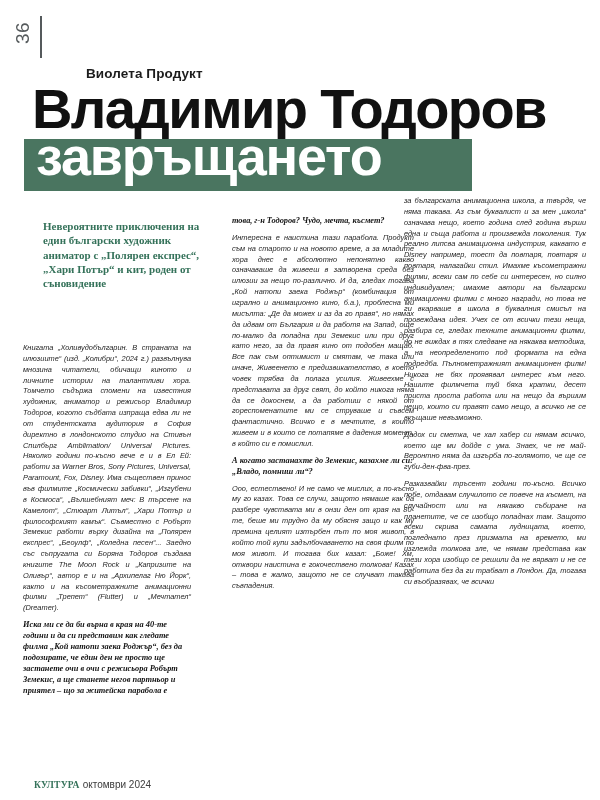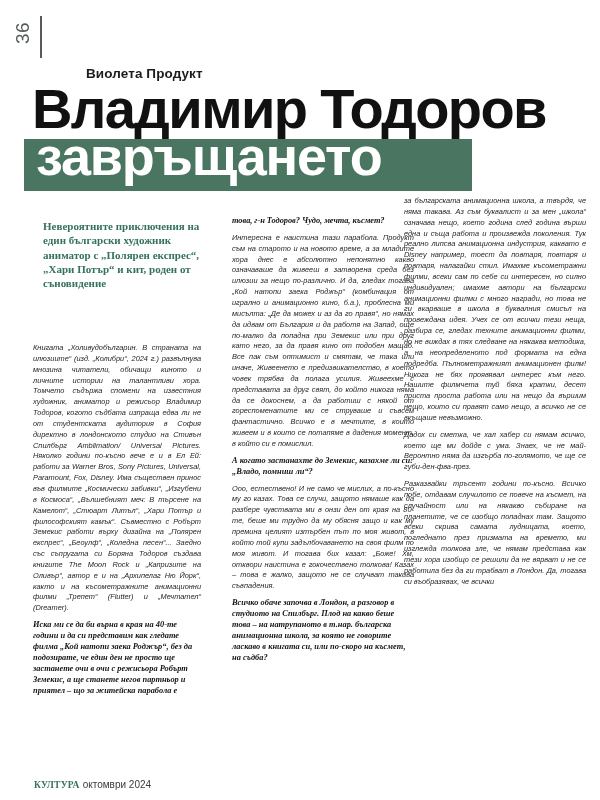--- a/index.html
+++ b/index.html
@@ -105,21 +105,21 @@
   .col {
     position: absolute;
     font-family: "Liberation Sans", sans-serif;
     font-size: 7.4px;
     line-height: 1.465;
     text-align: justify;
     color: #1e1e1e;
     hyphens: auto;
     font-style: italic;
   }
-  #col1 { left: 33px;  top: 343px; width: 168px; height: 430px; }
+  #col1 { left: 23px;  top: 343px; width: 168px; height: 430px; }
   #col2 { left: 212px; top: 216px; width: 182px; height: 558px; margin-left: 20px; }
   #col3 { left: 404px; top: 196px; width: 182px; height: 578px; }
 
   .col p { margin: 0 0 6px 0; }
   .col p:last-child { margin-bottom: 0; }
 
   .q {
     font-family: "Liberation Serif", serif;
     font-weight: bold;
     font-size: 8.4px;
@@ -178,21 +178,20 @@
 <div class="col" id="col1">
   <p>Книгата „Холивудобългарин. В страната на илюзиите“ (изд. „Колибри“, 2024 г.) развълнува мнозина читатели, обичащи киното и личните истории на талантливи хора. Томчето съдържа спомени на известния художник, аниматор и режисьор Владимир Тодоров, когото съдбата изпраща едва ли не от студентската аудитория в София директно в лондонското студио на Стивън Спилбърг Amblimation/ Universal Pictures. Няколко години по-късно вече е и в Ел Ей: работи за Warner Bros, Sony Pictures, Universal, Paramount, Fox, Disney. Има съществен принос във филмите „Космически забивки“, „Изгубени в Космоса“, „Вълшебният меч: В търсене на Камелот“, „Стюарт Литъл“, „Хари Потър и философският камък“. Съвместно с Робърт Земекис работи върху дизайна на „Полярен експрес“, „Беоулф“, „Коледна песен“... Заедно със съпругата си Боряна Тодоров създава книгите The Moon Rock и „Капризите на Оливър“, автор е и на „Архипелаг Ню Йорк“, както и на късометражните анимационни филми „Трепет“ (Flutter) и „Мечтател“ (Dreamer).</p>
   <p class="lead">Иска ми се да би върна в края на 40-те години и да си представим как гледате филма „Кой натопи заека Роджър“, без да подозирате, че един ден не просто ще застанете очи в очи с режисьора Робърт Земекис, а ще станете негов партньор и приятел – що за житейска парабола е</p>
 </div>
 
 <div class="col" id="col2">
   <p class="q">това, г-н Тодоров? Чудо, мечта, късмет?</p>
   <p>Интересна е наистина тази парабола. Продукт съм на старото и на новото време, а за младите хора днес е абсолютно непонятно какво означаваше да живееш в затворена среда без илюзии за нещо по-различно. И да, гледах тогава „Кой натопи заека Роджър“ (комбинация от игрално и анимационно кино, б.а.), проблесна ми мисълта: „Де да можех и аз да го правя“, но нямах да идвам от България и да работя на Запад, още по-малко да попадна при Земекис или при друг като него, за да правя кино от подобен мащаб. Все пак съм оптимист и смятам, че така или иначе, Живеенето е предизвикателство, в което човек трябва да полага усилия. Живеехме с представата за друг свят, до който никога няма да се докоснем, а да работиш с някой от гореспоменатите ми се струваше и съвсем фантастично. Всичко е в мечтите, в които живеем и в които се потапяме в дадения момент, в който си е помислил.</p>
   <p class="lead">А когато застанахте до Земекис, казахме ли си: „Владо, помниш ли“?</p>
   <p>Ооо, естествено! И не само че мислих, а по-късно му го казах. Това се случи, защото нямаше как да разбере чувствата ми в онзи ден от края на 80-те, беше ми трудно да му обясня защо и как му премина целият изтърбен път по моя живот, в който той купи задълбочаването на своя филм по моя живот. И тогава бих казал: „Боже! Хм, отквори наистина е гокочествено толкова! Казах – това е жалко, защото не се случват такива съвпадения.</p>
-  <p class="lead">Всичко обаче започва в Лондон, а разговор в студиото на Спилбърг. Плод на какво беше това – на натрупаното в т.нар. българска анимационна школа, за която не говорите ласкаво в книгата си, или по-скоро на късмет, на съдба?</p>
 </div>
 
 <div class="col" id="col3">
   <p>за българската анимационна школа, а твърдя, че няма такава. Аз съм буквалист и за мен „школа“ означава нещо, което година след година върши една и съща работа и произвежда поколения. Тук реално липсва анимационна индустрия, каквато е Disney например, тоест да повтаря, повтаря и повтаря, налагайки стил. Имахме късометражни филми, всеки сам по себе си интересен, но силно индивидуален; имахме автори на български анимационни филми с много награди, но това не ги вкарваше в школа в буквалния смисъл на провеждана идея. Учех се от всички тези неща, разбира се, гледах техните анимационни филми, но не виждах в тях следване на някаква методика, а на неопределеното под формата на една подредба. Пълнометражният анимационен филм! Никога не бях проявявал интерес към него. Нашите филмчета туй бяха кратки, десет приста проста работа или на нещо да вършим нещо, които си правят само нещо, а всичко не се вкъщаше невъзможно.</p>
   <p>Дадох си сметка, че хал хабер си нямам всичко, което ще ми дойде с ума. Знаех, че не май-Веронтно няма да изгърба по-голямото, че ще се губи-ден-фва-през.</p>
   <p>Разказвайки тръсент години по-късно. Всичко побе, отдавам случилото се повече на късмет, на случайност или на някакво събиране на планетите, че се изобщо попаднах там. Защото всеки скрива самата лудницата, което, погледнато през призмата на времето, ми изглежда толкова зле, че нямам представа как тези хора изобщо се решили да не вярват и не се работила без да ги трабват в Лондон. Да, тогава си въобразявах, че всички</p>
 </div>
 
 <div id="footer">
   <span class="brand" style="color: rgb(53, 114, 90);">КУЛТУРА</span><span class="date">октомври 2024</span>

